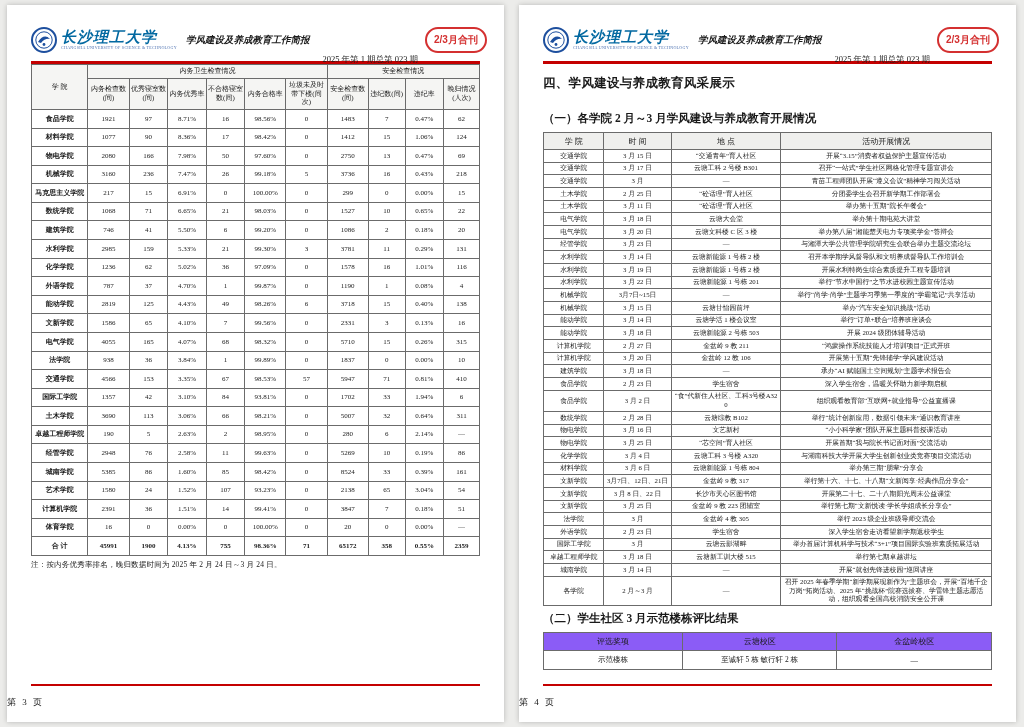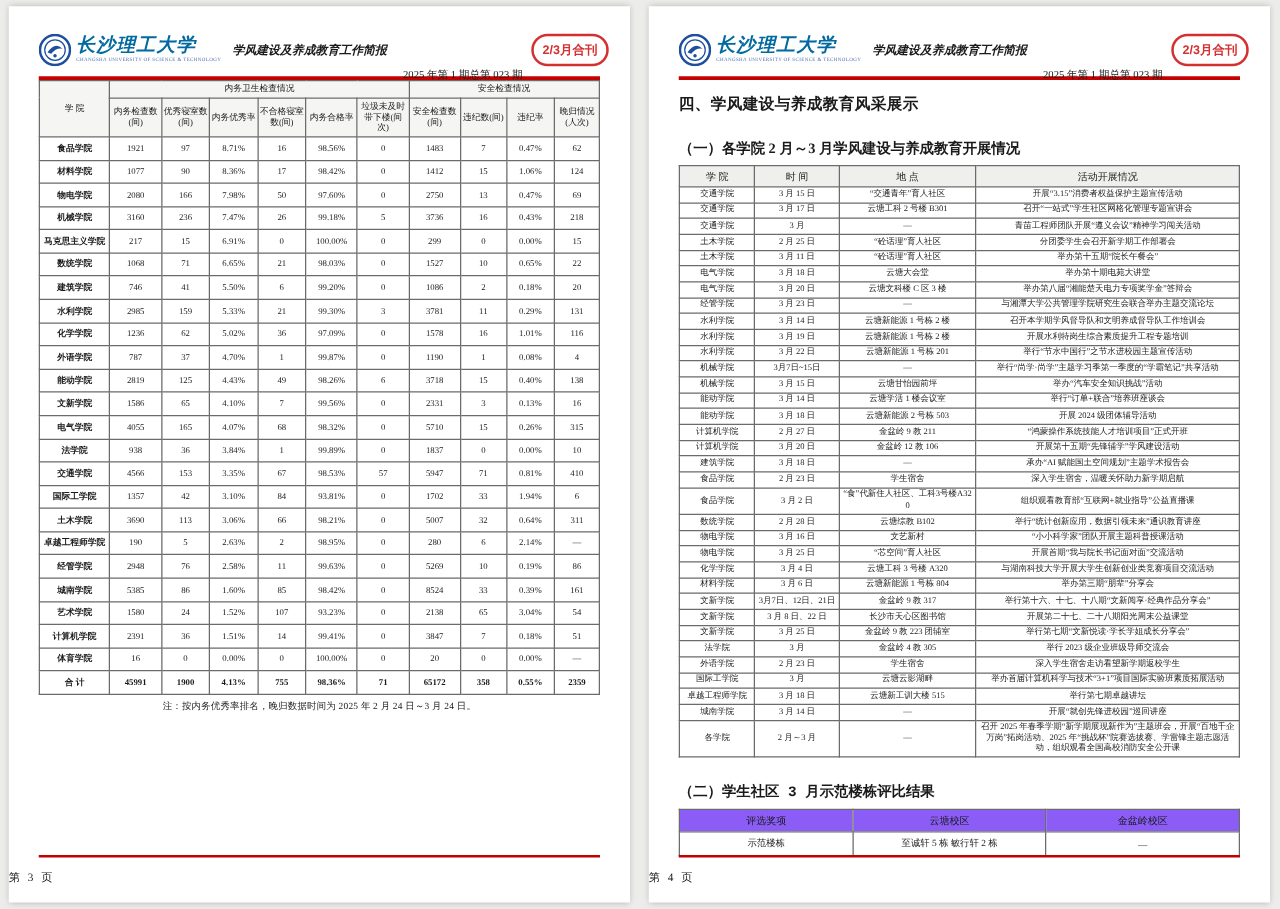--- a/index.html
+++ b/index.html
@@ -31,21 +31,21 @@
   table{border-collapse:collapse;width:100%;table-layout:fixed;}
   th,td{border:1px solid #6b6b6b;text-align:center;vertical-align:middle;
         overflow:hidden;word-break:break-all;}
   th{font-weight:normal;background:#f5f5f3;}
 
   
   .insp-table th{font-size:7px;line-height:1.25;padding:2px 1px;}
   .insp-table td{font-size:7px;line-height:1.2;padding:4.6px 1px;}
   .insp-table td.c0{font-weight:bold;padding:3px 1px;}
   .insp-table tr.total td{font-weight:bold;text-align:center;}
-  .note{font-size:7.5px;margin-top:4px;letter-spacing:.2px;text-align:center;}
+  .note{font-size:7.5px;margin-top:4px;letter-spacing:.2px;}
 
   
   .act-table th{font-size:8px;padding:2.5px 1px;background:#efefed;}
   .act-table td{font-size:6.8px;line-height:1.25;padding:1.6px 2px;}
 
   
   .award-table th{font-size:8px;padding:3px 1px;background:#8b5cf6;}
   .award-table td{font-size:7.5px;padding:4px 1px;}
 
   
@@ -672,21 +672,21 @@
           </tr>
           <tr>
             <td class="c0">各学院</td>
             <td>2 月～3 月</td>
             <td>—</td>
             <td>召开 2025 年春季学期“新学期展现新作为”主题班会，开展“百地千企万岗”拓岗活动、2025 年“挑战杯”院赛选拔赛、学雷锋主题志愿活动，组织观看全国高校消防安全公开课</td>
           </tr>
         </tbody>
     </table>
 
-    <div class="sub-title" style="margin-top:20px;font-family:Liberation Mono, monospace;">（二）学生社区 3 月示范楼栋评比结果</div>
+    <div class="sub-title" style="margin-top:5px;">（二）学生社区 3 月示范楼栋评比结果</div>
 
     <table class="award-table">
       <colgroup>
         <col style="width:31%">
           <col style="width:34.5%">
           <col style="width:34.5%">
       </colgroup>
       <thead>
         <tr>
           <th>评选奖项</th>

